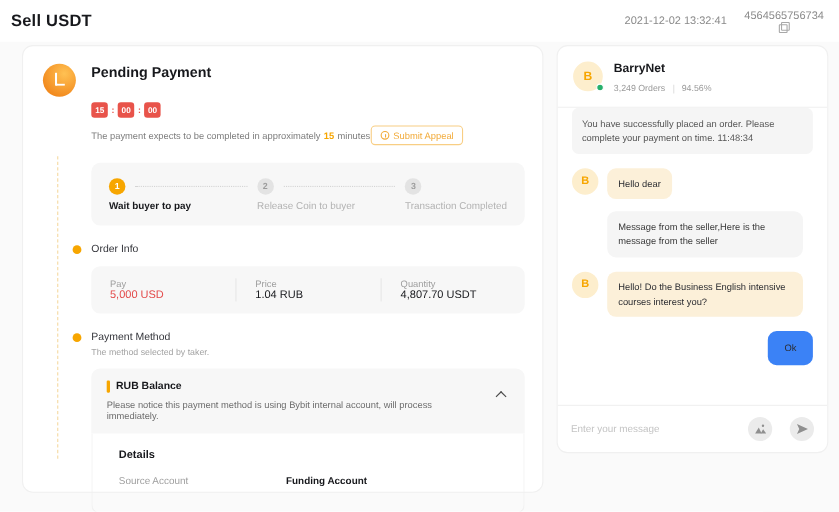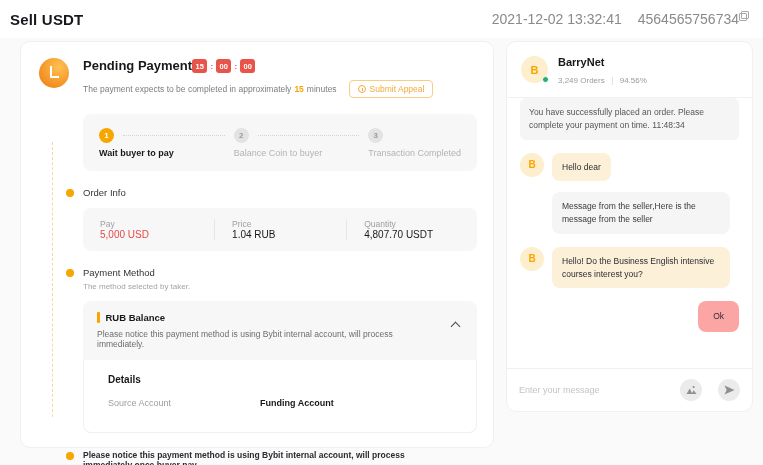--- a/index.html
+++ b/index.html
@@ -2,48 +2,48 @@
 <html><head>
 <meta charset="utf-8">
 <style>
   * { margin:0; padding:0; box-sizing:border-box; }
   html,body { width:763px; height:465px; overflow:hidden; }
   body { background:#fafafa; font-family:"Liberation Sans", sans-serif; color:#17181c; }
 
   
   .top-bar { height:38px; background:#fff; display:flex; align-items:center; justify-content:space-between; padding:0 14px 0 10px; }
   .page-title { font-size:15px; font-weight:800; letter-spacing:.2px; }
-  .top-right { display:flex; align-items:center; gap:16px; font-size:14px; color:#8a8a8a;margin-left:36px; }
-  .order-no-wrap { display:flex; align-items:flex-start; gap:0; }
+  .top-right { display:flex; align-items:center; gap:16px; font-size:10px; color:#8a8a8a;margin-left:36px; }
+  .order-no-wrap { display:flex; align-items:center; gap:0;flex-direction:column; }
   .copy-icon { position:relative; width:10px; height:10px; display:inline-block; cursor:pointer; }
   .copy-icon::before { content:""; position:absolute; left:0; bottom:0; width:6px; height:6px; border:1px solid #a8a8a8; border-radius:1px; background:#fff; }
   .copy-icon::after { content:""; position:absolute; right:0; top:0; width:6px; height:6px; border:1px solid #a8a8a8; border-radius:1px; }
 
   
   .content { display:flex; gap:12px; padding:3px 10px 0 20px; align-items:flex-start; }
   .card { background:#fff; border:1px solid #f0f0f0; border-radius:10px; }
   .main-card { flex:1; padding:16px 16px 14px 18px; position:relative; height:407px; }
   .chat-card { width:247px; height:371px; display:flex; flex-direction:column; }
 
   
   .timeline-line { position:absolute; left:31px; top:100px; bottom:30px; border-left:1px dashed #f5d9a0; }
   .t-dot { position:absolute; left:-17px; top:2px; width:8px; height:8px; border-radius:50%; background:#f7a600; }
 
   
   .pending-head { display:flex; gap:14px; }
   .clock-circle { width:30px; height:30px; border-radius:50%; background:radial-gradient(circle at 65% 30%, #ffc153, #f28a1e 75%); position:relative; flex:0 0 30px; }
   .clock-hands { position:absolute; left:11px; top:8px; width:9px; height:12px; border-left:2.5px solid #fff; border-bottom:2.5px solid #fff; border-bottom-left-radius:1px; }
-  .pending-title-row { display:flex; align-items:flex-end; gap:0; }
+  .pending-title-row { display:flex; align-items:flex-start; gap:20px;flex-direction:column; }
   .pending-title { font-size:13px; font-weight:800; }
   .timer { display:flex; align-items:center; gap:3px; }
   .timer-badge { background:#e8534a; color:#fff; font-size:7.5px; font-weight:700; padding:2.5px 3.5px; border-radius:3px; min-width:13px; text-align:center; }
   .timer-sep { color:#e8534a; font-size:8px; font-weight:700; }
   .pending-desc { margin-top:7px; font-size:8.5px; color:#7d7d7d; display:flex; align-items:center; }
   .desc-min { color:#f7a600; font-weight:700; margin:0 3px; }
-  .appeal-btn { display:inline-flex; align-items:center; gap:4px; margin-left:12px; border:1px solid #f8ce84; color:#f2ab3a; font-size:8.5px; padding:3px 8px; border-radius:4px; background:#fff; cursor:pointer; }
+  .appeal-btn { display:inline-flex; align-items:center; gap:4px; margin-left:0; border:1px solid #f8ce84; color:#f2ab3a; font-size:8.5px; padding:3px 8px; border-radius:4px; background:#fff; cursor:pointer; }
   .appeal-icon { width:8px; height:8px; border:1px solid #f2ab3a; border-radius:50%; position:relative; }
   .appeal-icon::after { content:""; position:absolute; left:3px; top:1.5px; width:1px; height:3px; background:#f2ab3a; }
 
   
   .stepper { margin:16px 0 0 44px; background:#f7f7f7; border-radius:8px; padding:14px 16px 13px; display:flex; }
   .step { display:flex; flex-direction:column; }
   .step.grow { flex:1; }
   .step-top { display:flex; align-items:center; }
   .step-circle { width:15px; height:15px; border-radius:50%; font-size:8px; font-weight:700; display:flex; align-items:center; justify-content:center; flex:0 0 15px; }
   .step-circle.active { background:#f7a600; color:#fff; }
@@ -91,21 +91,21 @@
   .chat-body { flex:1; padding:0 13px; overflow:hidden; }
   .chat-date { text-align:center; font-size:7.5px; color:#bcbcbc; margin:11px 0 8px; }
   .sys-msg { background:#f5f5f5; border-radius:6px; padding:8px 9px; font-size:8.5px; color:#555; line-height:1.5; }
   .msg-row { display:flex; gap:8px; margin-top:13px; align-items:flex-start; }
   .msg-row.note { padding-left:32px; margin-top:11px; }
   .msg-row.own { justify-content:flex-end; margin-top:13px; }
   .msg-avatar { width:24px; height:24px; border-radius:50%; background:#fdeecd; color:#f7a600; font-weight:800; font-size:10px; display:flex; align-items:center; justify-content:center; flex:0 0 24px; }
   .bubble { border-radius:8px; padding:8px 10px; font-size:8.5px; line-height:1.5; max-width:178px; }
   .bubble.cream { background:#fcf0d9; color:#2b2c31; }
   .bubble.gray { background:#f5f5f5; color:#3a3a3a; }
-  .bubble.own { background:#fca5a5; color:#2b2c31; padding:9px 15px; }
+  .bubble.own { background:#3b82f6; color:#2b2c31; padding:9px 15px; }
 
   .chat-input-row { border-top:1px solid #f0f0f0; padding:10px 12px; display:flex; align-items:center; gap:16px; }
   .chat-input { flex:1; border:none; outline:none; font-size:9px; font-family:"Liberation Sans", sans-serif; color:#333; background:transparent; }
   .chat-input::placeholder { color:#c4c4c4; }
   .round-icon-btn { width:22px; height:22px; border-radius:50%; background:#ebebeb; display:flex; align-items:center; justify-content:center; cursor:pointer; flex:0 0 22px; }
 </style>
 </head>
 <body>
 
 <div class="top-bar">
@@ -157,21 +157,21 @@
           <span class="step-circle active">1</span>
           <span class="step-line"></span>
         </div>
         <div class="step-label active">Wait buyer to pay</div>
       </div>
       <div class="step grow">
         <div class="step-top">
           <span class="step-circle idle">2</span>
           <span class="step-line"></span>
         </div>
-        <div class="step-label idle">Balance Coin to buyer</div>
+        <div class="step-label idle">Release Coin to buyer</div>
       </div>
       <div class="step">
         <div class="step-top">
           <span class="step-circle idle">3</span>
         </div>
         <div class="step-label idle">Transaction Completed</div>
       </div>
     </div>
 
     <div class="section">

